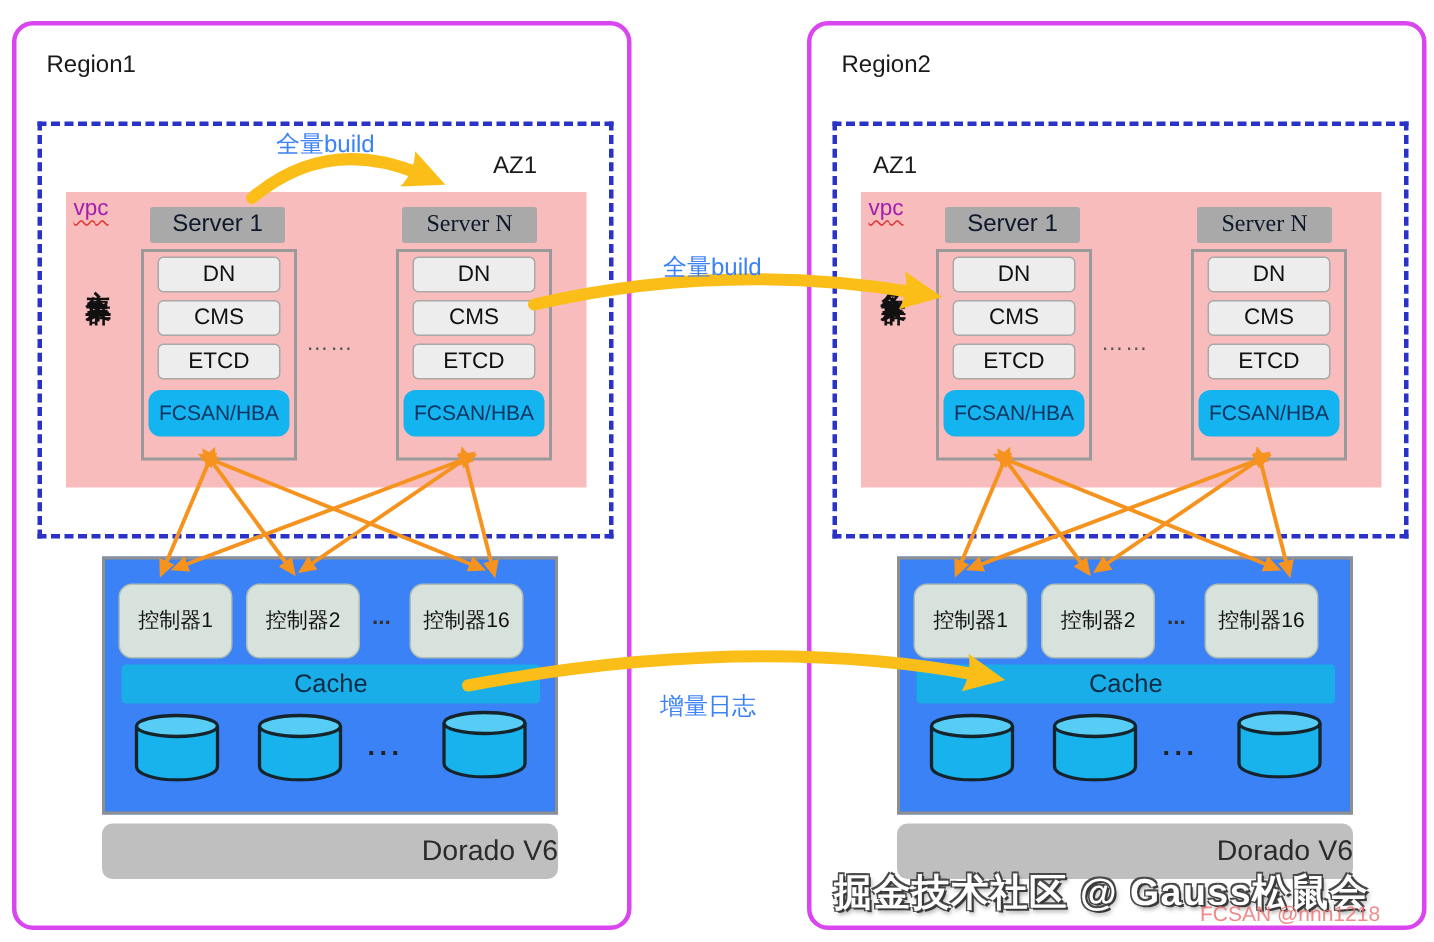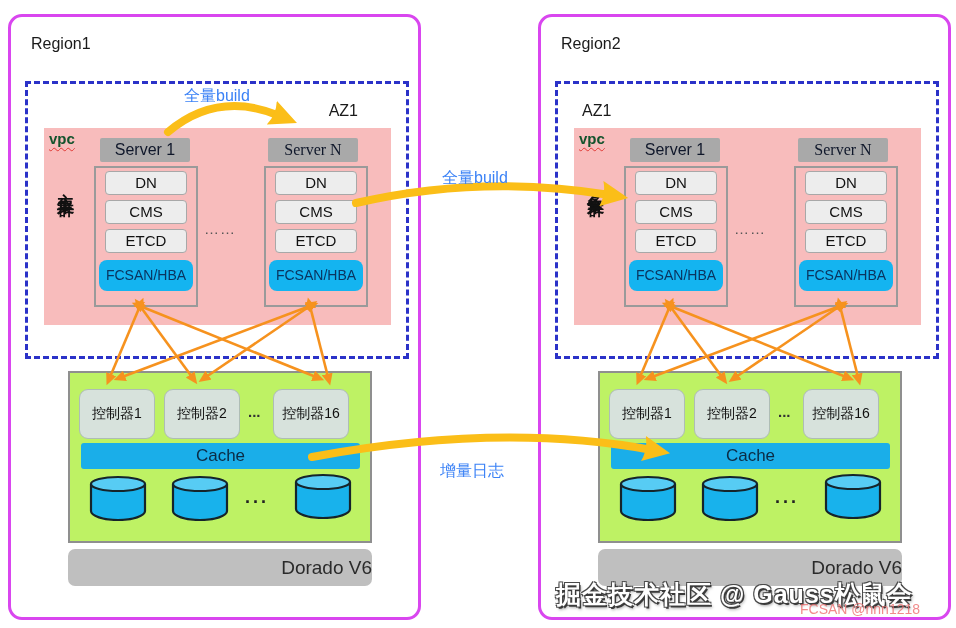--- a/index.html
+++ b/index.html
@@ -22,21 +22,21 @@
     position:absolute;left:14px;top:64px;width:378px;height:272px;
     border:3px dashed #2B32C8;
   }
   .az-label{position:absolute;top:18px;font-size:16px;color:#1a1a1a;}
   .az-label.right-side{right:48px;}
   .az-label.left-side{left:24px;}
 
   
   .vpc-area{position:absolute;left:16px;top:44px;width:347px;height:197px;background:#F8BCBC;}
   .vpc-label{
-    position:absolute;left:5px;top:2px;font-size:15px;font-weight:bold;color:#14532d;
+    position:absolute;left:5px;top:2px;font-size:15px;font-weight:normal;color:#a21caf;
     text-decoration:underline wavy #E03A36 1px;text-underline-offset:3px;
   }
   .cluster-role{
     position:absolute;left:10px;top:52px;writing-mode:vertical-rl;text-orientation:upright;
     font-size:17px;letter-spacing:3px;color:#111;font-weight:bold;
   }
   .server-label{
     position:absolute;top:10px;width:90px;height:24px;background:#A9A9A9;border-radius:2px;
     text-align:center;line-height:24px;font-size:16px;color:#0f172a;
   }
@@ -53,21 +53,21 @@
     border-radius:4px;text-align:center;line-height:22px;font-size:15px;color:#111;box-sizing:border-box;
   }
   .hba{
     width:94px;height:31px;margin:7px auto 0 auto;background:#14B4F0;border-radius:8px;
     text-align:center;line-height:31px;font-size:14px;color:#0a3560;font-weight:500;
   }
   .server-dots{position:absolute;left:160px;top:92px;width:56px;font-size:15px;letter-spacing:1px;color:#555;}
 
   
   .storage{
-    position:absolute;left:57px;top:354px;width:304px;height:172px;background:#bef264;
+    position:absolute;left:57px;top:354px;width:304px;height:172px;background:#3b82f6;
     border:2px solid #8f8f8f;box-sizing:border-box;
   }
   .controller{
     position:absolute;top:16px;width:76px;height:50px;background:#D7E2DC;border:1px solid #aebdb5;
     border-radius:9px;display:flex;align-items:center;justify-content:center;font-size:14px;color:#111;
     box-sizing:border-box;
   }
   .controller.c1{left:9px;}
   .controller.c2{left:94px;}
   .controller.c16{left:203px;text-align:center;}

